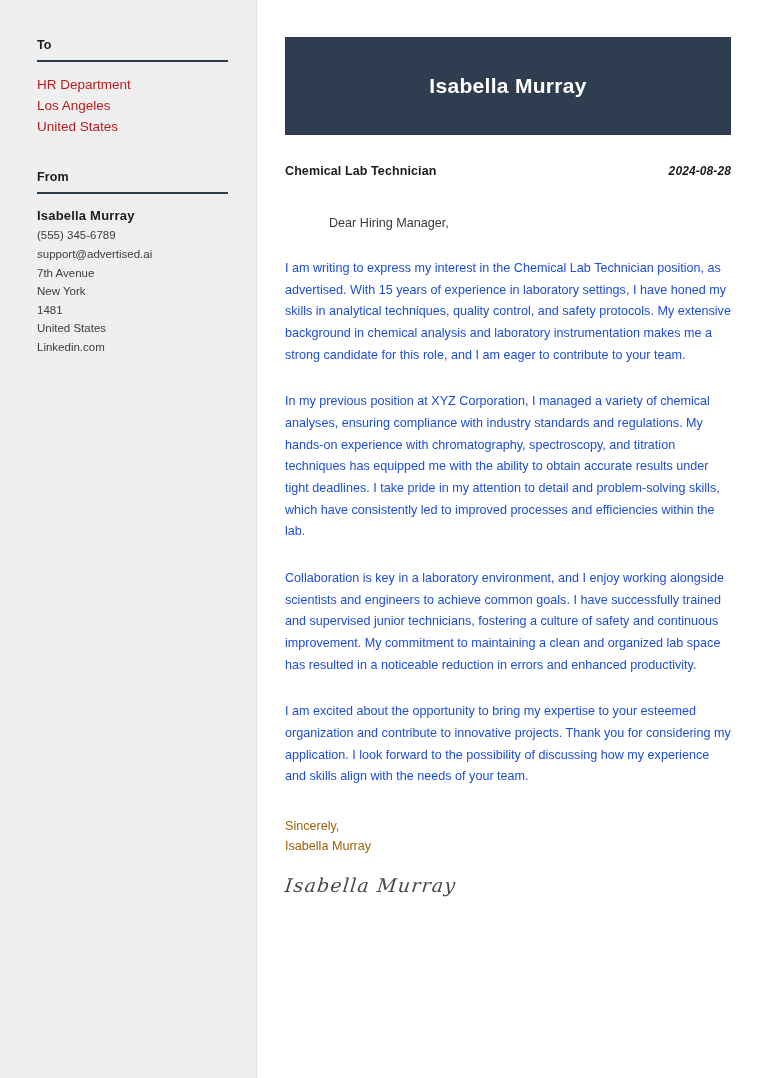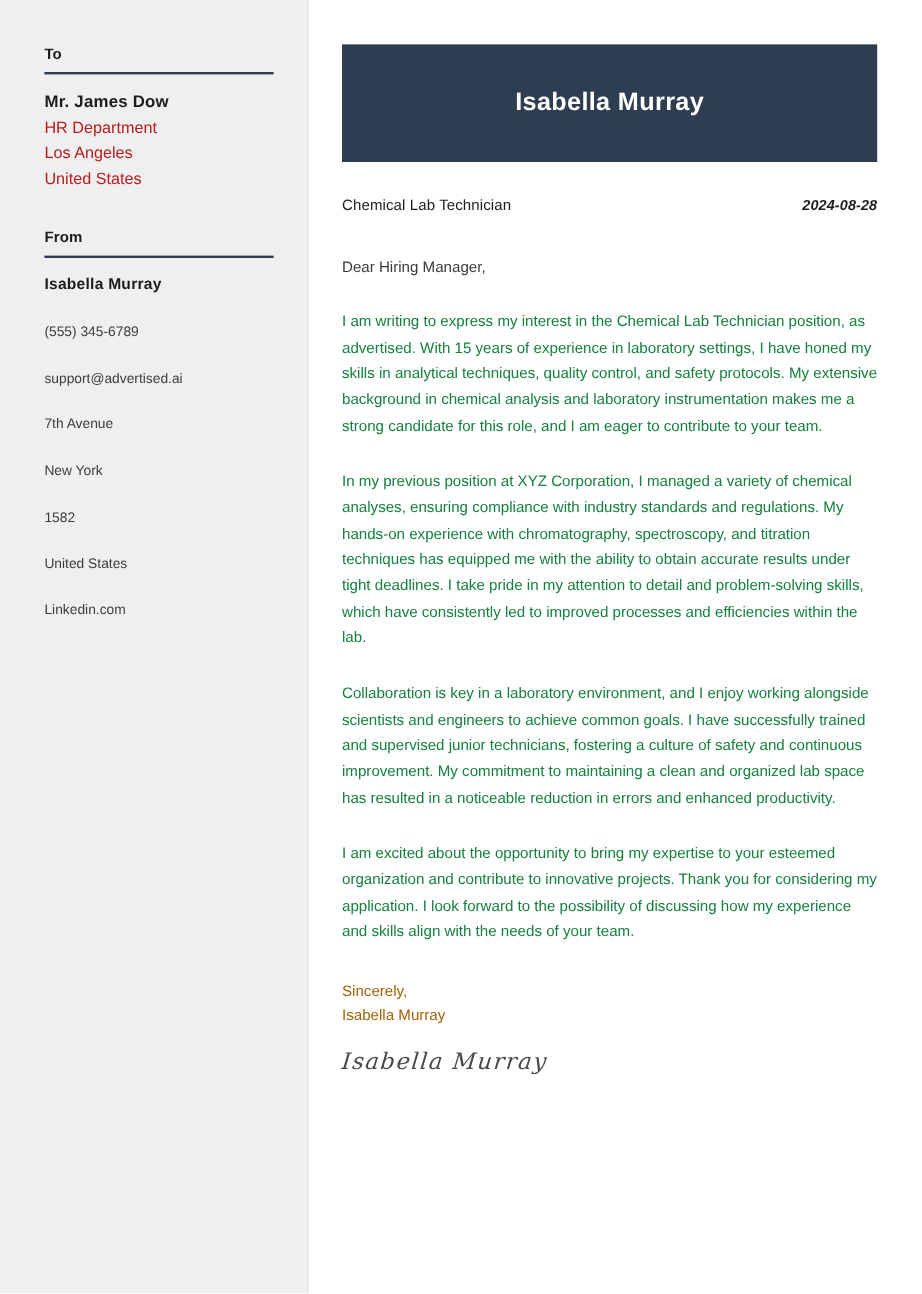--- a/index.html
+++ b/index.html
@@ -64,21 +64,20 @@
     font-size: 13px;
     font-weight: bold;
     color: #1c1c1c;
     line-height: 1.6;
     letter-spacing: 0.2px;
   }
   .side-line-sm {
     font-size: 11.5px;
     color: #3c3c3c;
     line-height: 1.62;
-    margin-top: 20px;
   }
   .from-block {
     margin-top: 32px;
   }
 
   
   .main {
     flex: 1;
     position: relative;
     padding: 37px 37px 0 28px;
@@ -98,41 +97,42 @@
     letter-spacing: 0.3px;
   }
   .title-row {
     display: flex;
     justify-content: space-between;
     align-items: baseline;
     margin-top: 29px;
   }
   .job-title {
     font-size: 12.5px;
-    font-weight: normal;
+    font-weight: bold;
     color: #1c1c1c;
     letter-spacing: 0.1px;
   }
   .letter-date {
     font-size: 12px;
     font-weight: bold;
     color: #1c1c1c;
     letter-spacing: 0.1px;
     font-style: italic;
   }
   .salutation {
     margin-top: 35px;
     font-size: 12.6px;
     color: #3a3a3a;
     line-height: 1.6;
+    margin-left: 44px;
   }
   .para {
     margin-top: 25px;
     font-size: 12.6px;
-    color: #15803d;
+    color: #1d4ed8;
     line-height: 1.72;
     text-align: left;
   }
   .closing {
     margin-top: 28px;
     font-size: 12.6px;
     color: #a16207;
     line-height: 1.6;
   }
   .signature {
@@ -149,35 +149,34 @@
 </head>
 <body>
 
 <div class="page">
 
   <aside class="sidebar">
 
     <section class="side-block">
       <div class="side-heading">To</div>
       <div class="side-rule"></div>
-      <div class="side-name">Mr. James Dow</div>
       <div class="side-line-lg">HR Department</div>
       <div class="side-line-lg">Los Angeles</div>
       <div class="side-line-lg">United States</div>
     </section>
 
     <section class="side-block from-block">
       <div class="side-heading">From</div>
       <div class="side-rule"></div>
       <div class="side-name-sm">Isabella Murray</div>
       <div class="side-line-sm">(555) 345-6789</div>
       <div class="side-line-sm">support@advertised.ai</div>
       <div class="side-line-sm">7th Avenue</div>
       <div class="side-line-sm">New York</div>
-      <div class="side-line-sm">1582</div>
+      <div class="side-line-sm">1481</div>
       <div class="side-line-sm">United States</div>
       <div class="side-line-sm">Linkedin.com</div>
     </section>
 
   </aside>
 
   <main class="main">
 
     <header class="banner">
       <div class="banner-name">Isabella Murray</div>

